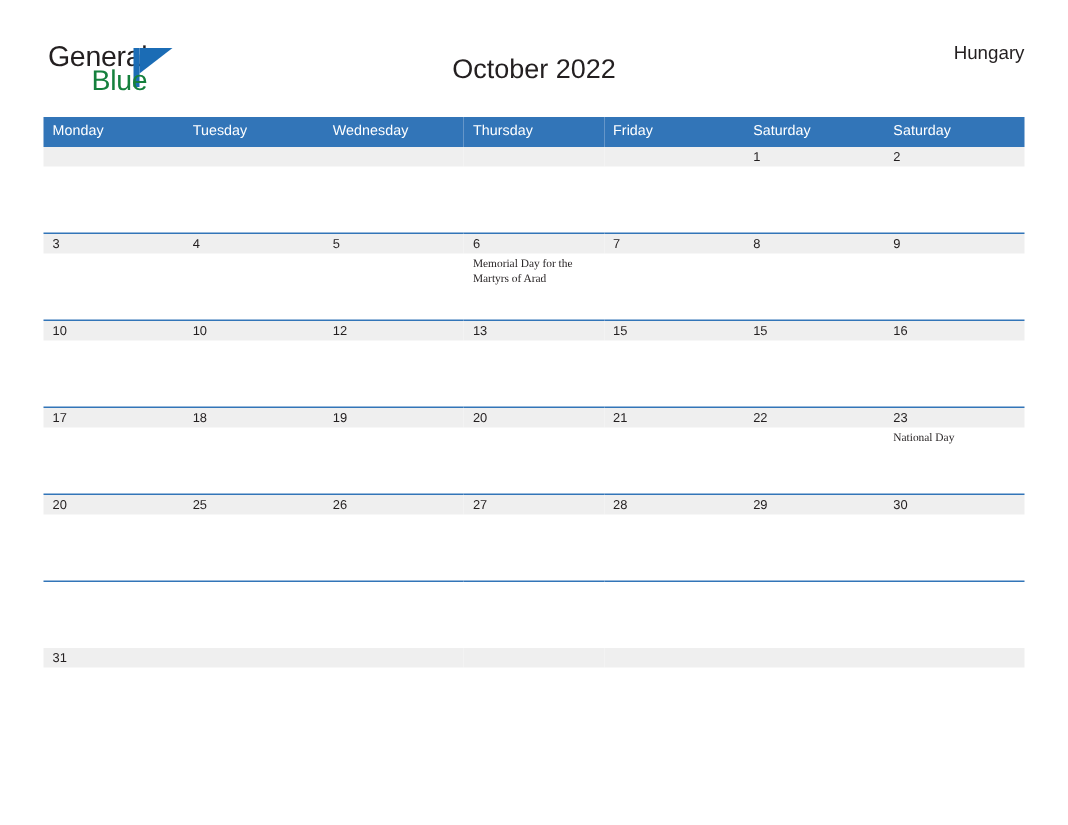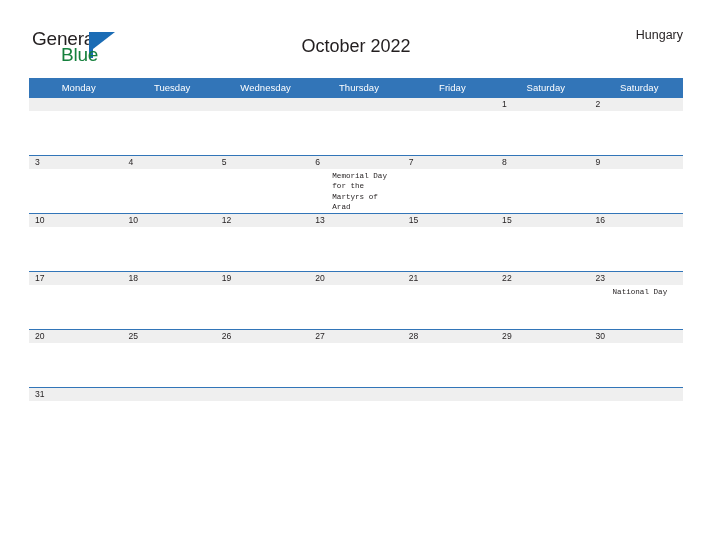--- a/index.html
+++ b/index.html
@@ -110,21 +110,21 @@
     width: 654px;
     border-collapse: collapse;
     table-layout: fixed;
   }
 
   .calendar th {
     background: #3275b8;
     color: #ffffff;
     font-size: 9.5px;
     font-weight: normal;
-    text-align: center;
+    text-align: left;
     padding: 4px 0 5px 6px;
     height: 9px;
     font-family: "Liberation Sans", sans-serif;
     letter-spacing: 0.05px;
   }
 
   .calendar td {
     vertical-align: top;
     padding: 0;
     border-top: 1.3px solid #3275b8;
@@ -151,29 +151,29 @@
   }
   .daynum-band.empty {
     color: transparent;
   }
 
   .event {
     padding: 2px 7px 0 6px;
     font-size: 7.6px;
     line-height: 10.3px;
     color: #231f20;
-    font-family: Liberation Mono, monospace;
-    margin-left: 17px;
+    font-family: Liberation Serif, serif;
   }
 
   tr.last-week td {
     height: 19px;
   }
   tr.last-week .cell-inner {
     height: 19px;
+    margin-top: 44px;
   }
 </style>
 </head>
 <body>
 
 <div class="page">
 
   <div class="header">
 
     <div class="logo">

